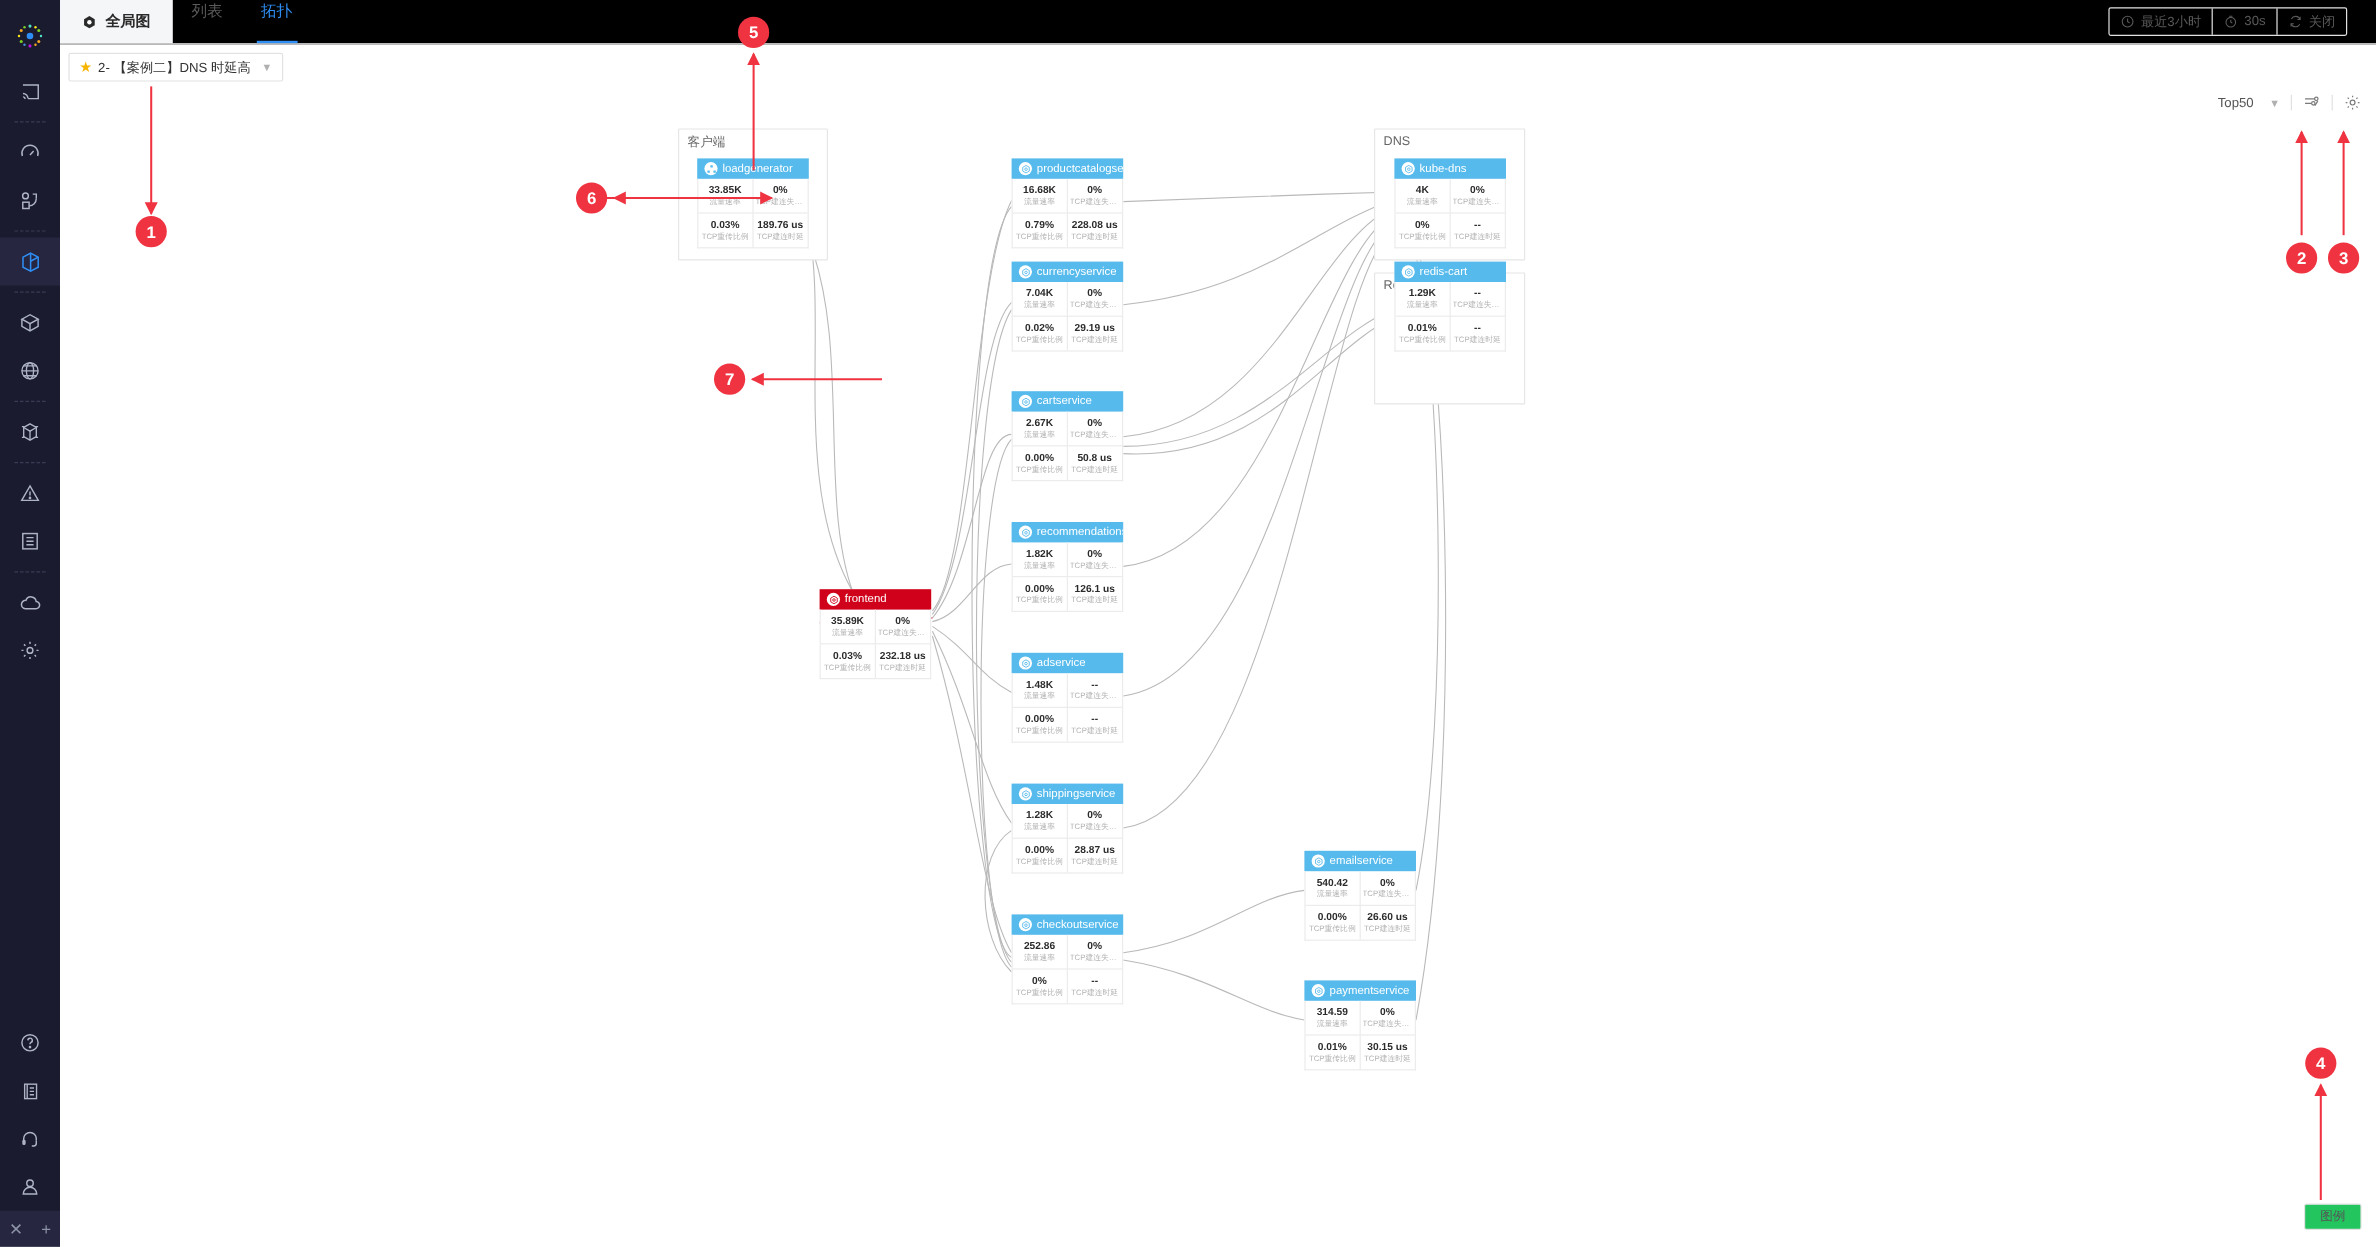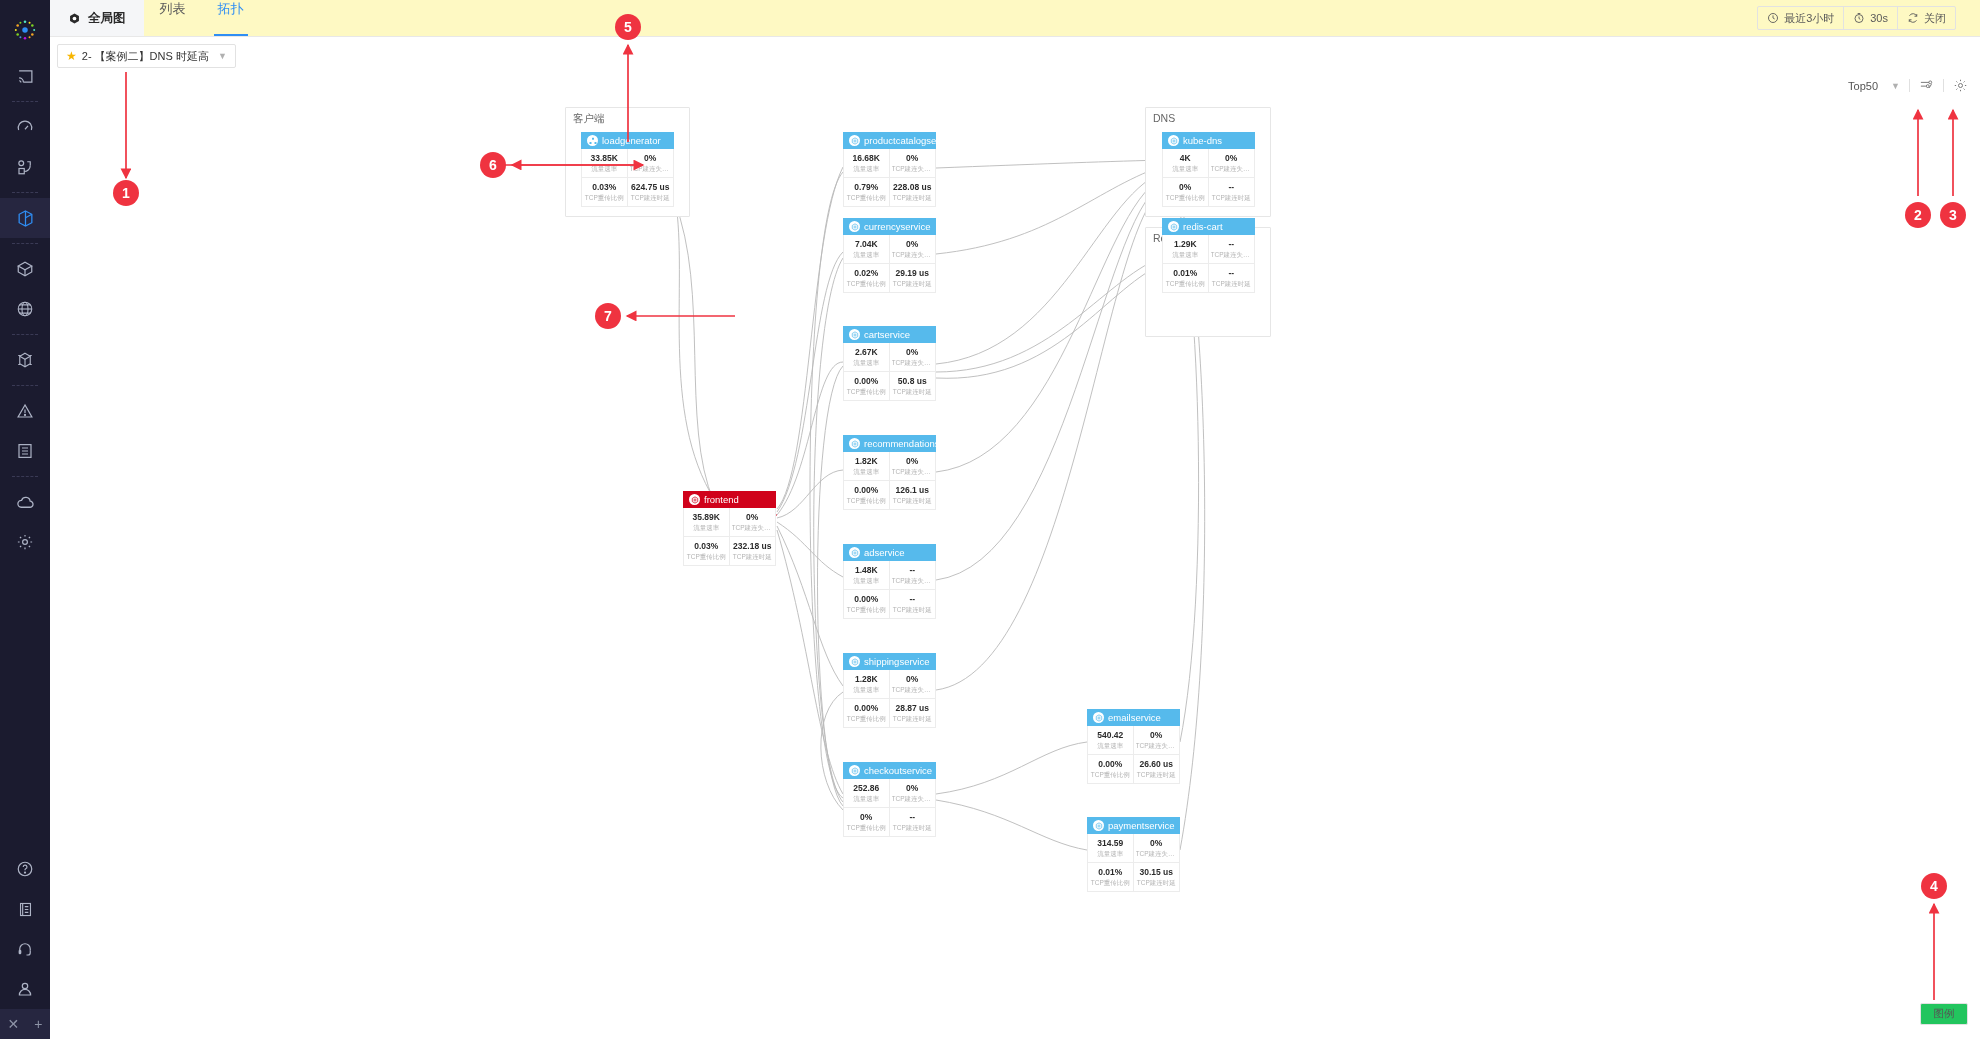--- a/index.html
+++ b/index.html
@@ -26,21 +26,21 @@
   #rail .spacer { flex: 1; }
   #rail-bottom-bar {
     width: 50px; height: 30px; background: #262640; display: flex;
     align-items: center; justify-content: space-around; color: #8d93a6;
     font-size: 14px;
   }
 
   
   #topbar {
     position: absolute; left: 50px; top: 0; right: 0; height: 37px;
-    background: #fef9c3; border-bottom: 1px solid #e8e8e8; display: flex; align-items: stretch;
+    background: #000000; border-bottom: 1px solid #e8e8e8; display: flex; align-items: stretch;
   }
   .top-title {
     display: flex; align-items: center; gap: 7px; padding: 0 18px;
     background: #f5f6f8; font-size: 12.5px; color: #2a2a2a; font-weight: bold;
   }
   .tabs { display: flex; align-items: stretch; }
   .tab {
     display: flex; align-items: flex-start; padding: 0 16px; font-size: 13px;
     color: #5a5a5a; position: relative;
   }
@@ -429,21 +429,21 @@
             </div>
             <div class="cell">
               <div class="v">0%</div>
               <div class="k">TCP建连失败...</div>
             </div>
             <div class="cell">
               <div class="v">0.03%</div>
               <div class="k">TCP重传比例</div>
             </div>
             <div class="cell">
-              <div class="v">624.75 us</div>
+              <div class="v">189.76 us</div>
               <div class="k">TCP建连时延</div>
             </div>
           </div>
         </div>
         <div class="node" style="left: 793px; top: 60px;">
           <div class="node-head blue">
             <span class="nicon">
               <svg width="8" height="8" viewBox="0 0 24 24" fill="none" stroke="currentColor" stroke-width="2.2">
                 <path d="M12 2.6l8.2 4.7v9.4L12 21.4 3.8 16.7V7.3z"></path>
                 <circle cx="12" cy="12" r="3.2"></circle>

